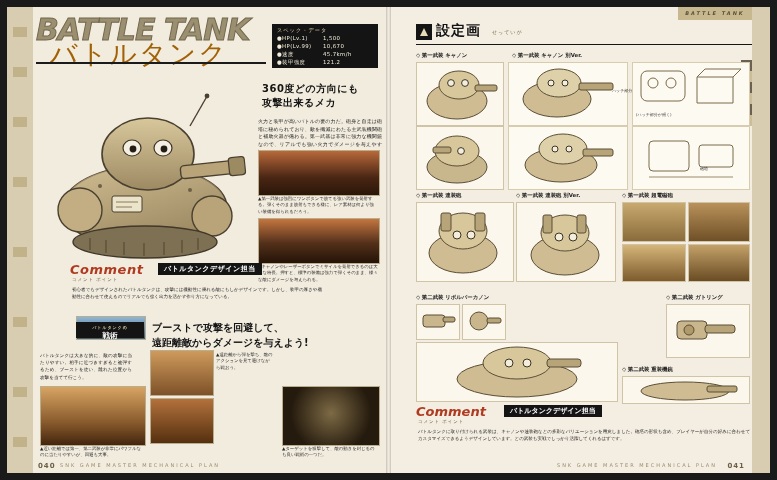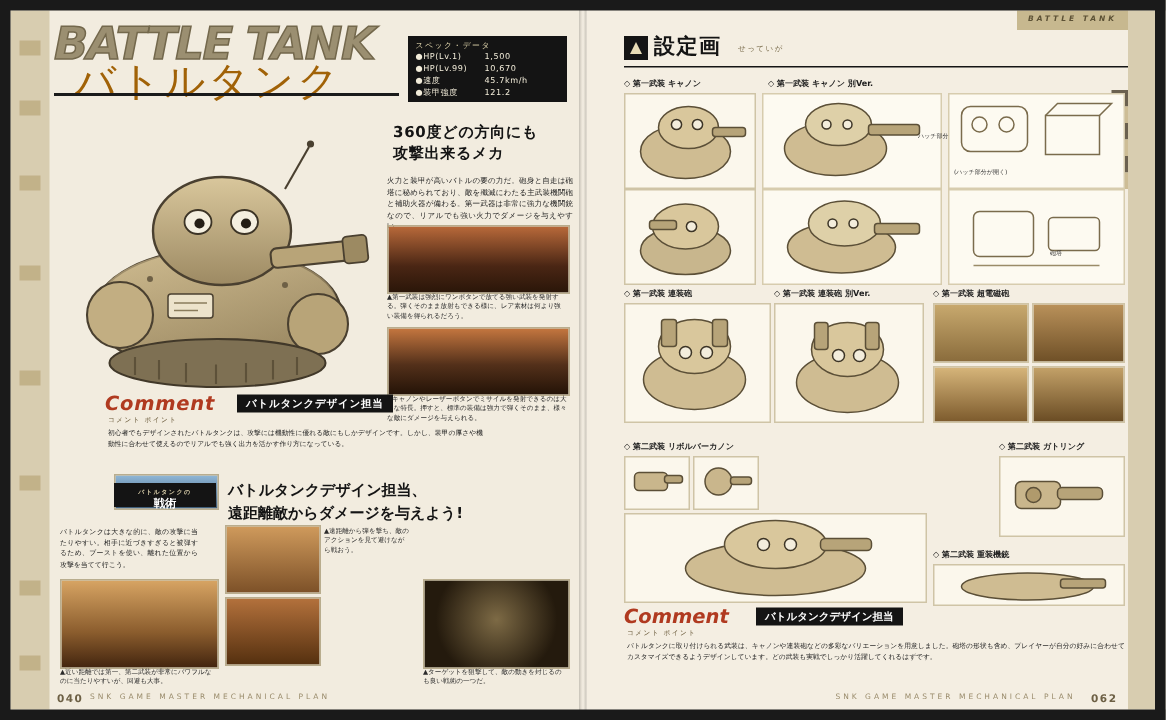--- a/index.html
+++ b/index.html
@@ -210,21 +210,21 @@
     <div class="comment-sub">コメント ポイント</div>
     <div class="comment-tag">バトルタンクデザイン担当</div>
     <div class="comment-body">初心者でもデザインされたバトルタンクは、攻撃には機動性に優れる敵にもしかデザインです。しかし、装甲の厚さや機動性に合わせて使えるのでリアルでも強く出力を活かす作り方になっている。</div>
   </div>
 
   <div class="shot" style="left:76px;top:316px;width:68px;height:22px;background:linear-gradient(180deg,#8fb6d6,#3c5b77);"></div>
   <div class="tactics-tag">
     <span class="s">バトルタンクの</span>
     <span>戦術</span>
   </div>
-  <div class="tactics-head" style="white-space:pre-line">バトルタンクデザイン担当、
+  <div class="tactics-head" style="white-space:pre-line">ブーストで攻撃を回避して、
 遠距離敵からダメージを与えよう!</div>
   <div class="tactics-body">バトルタンクは大きな的に、敵の攻撃に当たりやすい。相手に近づきすぎると被弾するため、ブーストを使い、離れた位置から攻撃を当てて行こう。</div>
 
   <div class="shot" style="left:40px;top:386px;width:104px;height:58px;background:linear-gradient(180deg,#d7a463,#8a5c2d 60%,#43250f);"></div>
   <div class="shotcap" style="left:40px;top:446px;width:104px;">▲近い距離では第一、第二武装が非常にパワフルなのに当たりやすいが、回避も大事。</div>
 
   <div class="shot" style="left:150px;top:350px;width:62px;height:44px;background:linear-gradient(180deg,#cf9a5c,#7d5128);"></div>
   <div class="shot" style="left:150px;top:398px;width:62px;height:44px;background:linear-gradient(180deg,#b3713c,#55300f);"></div>
   <div class="shotcap" style="left:216px;top:352px;width:58px;">▲遠距離から弾を撃ち、敵のアクションを見て避けながら戦おう。</div>
 
@@ -377,19 +377,19 @@
   </div>
 
   <div class="comment2">
     <div class="c2-word">Comment</div>
     <div class="c2-sub">コメント ポイント</div>
     <div class="c2-tag">バトルタンクデザイン担当</div>
     <div class="c2-body">バトルタンクに取り付けられる武装は、キャノンや連装砲などの多彩なバリエーションを用意しました。砲塔の形状も含め、プレイヤーが自分の好みに合わせてカスタマイズできるようデザインしています。どの武装も実戦でしっかり活躍してくれるはずです。</div>
   </div>
 
   <div class="folio" style="right:60px;">SNK GAME MASTER MECHANICAL PLAN</div>
-  <div class="folio-num" style="right:32px;">062</div>
+  <div class="folio-num" style="right:32px;">041</div>
 
   <div class="frame-top"></div>
   <div class="frame-bottom"></div>
   <div class="frame-left"></div>
   <div class="frame-right"></div>
 </div>
 
 </body></html>

